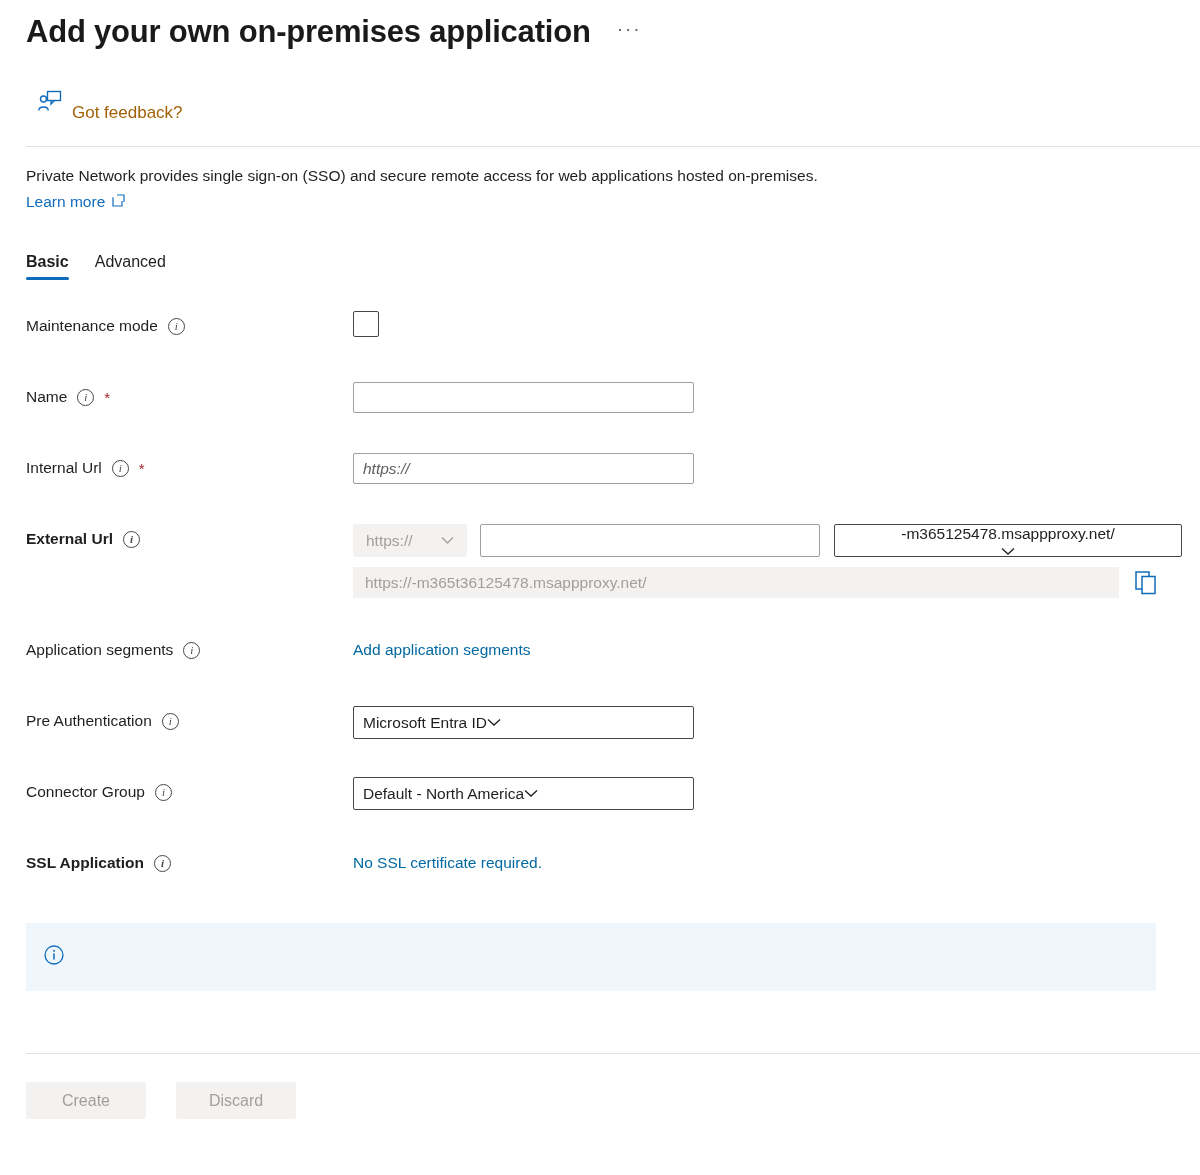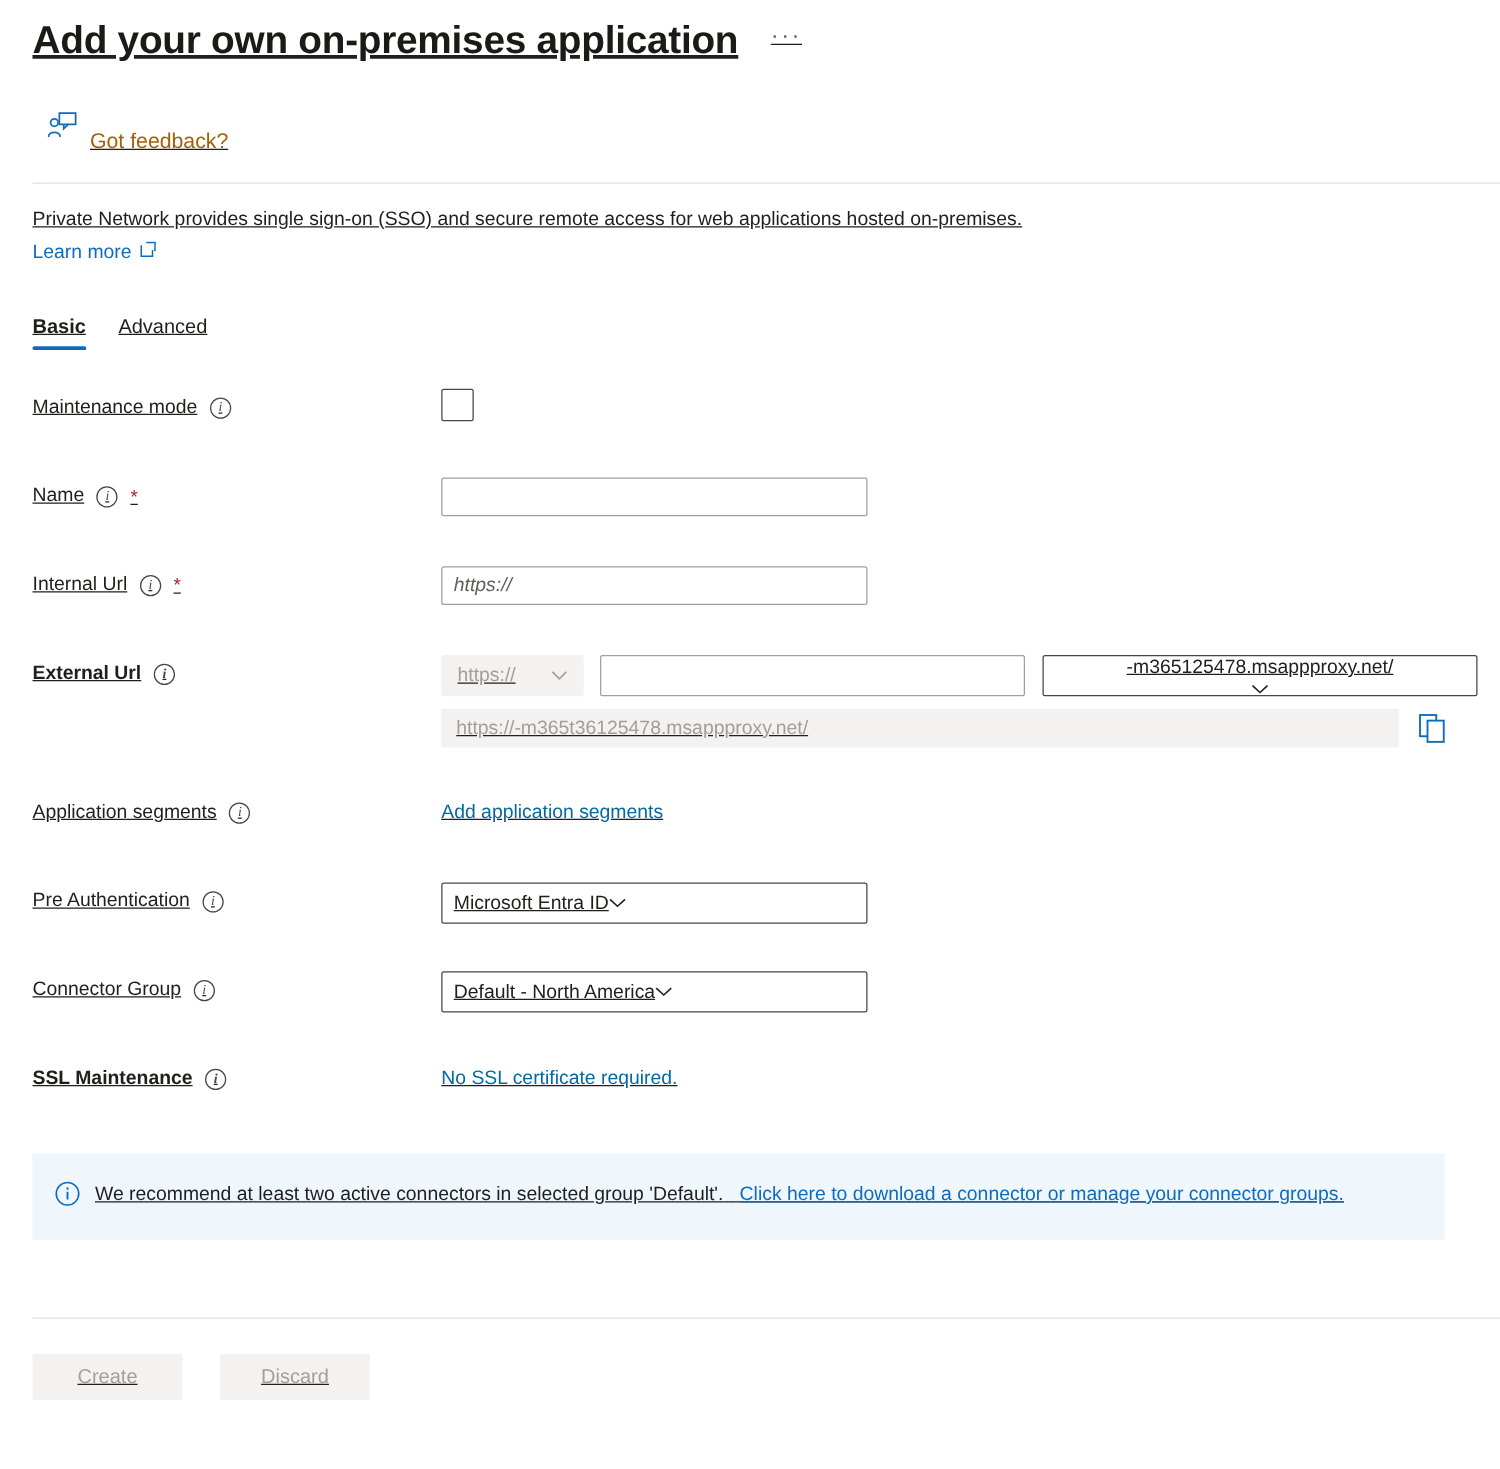--- a/index.html
+++ b/index.html
@@ -4,21 +4,21 @@
 <style>
   * { box-sizing: border-box; }
   html, body {
     margin: 0; padding: 0;
     width: 1200px; height: 1175px;
     background: #ffffff;
     font-family: "Liberation Sans", sans-serif;
     color: #201f1e;
     overflow: hidden;
   }
-  .page { position: relative; width: 1200px; height: 1027px; text-decoration: underline; }
+  .page { position: relative; width: 1200px; height: 1027px; }
 
   
   .title-row {
     display: flex; align-items: center; gap: 22px;
     padding: 12px 0 0 26px;
   }
   .page-title {
     font-size: 31px; font-weight: bold; letter-spacing: -0.2px;
     color: #1b1a19; line-height: 40px; margin: 0;
   }
@@ -302,43 +302,38 @@
             <svg width="14" height="9" viewBox="0 0 14 9">
                 <path d="M1 1.5 L7 7 L13 1.5" stroke="#201f1e" stroke-width="1.3" fill="none"></path>
               </svg>
           </span>
         </div>
       </div>
     </div>
 
     <div class="row">
       <div class="label-cell bold">
-        <span>SSL Maintenance</span>
+        <span>SSL Application</span>
         <span class="info-icon">i</span>
       </div>
       <div class="ctrl-cell">
         <div class="plain-text">No SSL certificate required.</div>
       </div>
     </div>
 
   </div>
 
   <div class="banner">
     <span class="banner-icon">
       <svg width="20" height="20" viewBox="0 0 20 20" fill="none">
         <circle cx="10" cy="10" r="9" stroke="#0f6cbd" stroke-width="1.3"></circle>
         <rect x="9.25" y="8.4" width="1.5" height="6.2" fill="#0f6cbd"></rect>
         <rect x="9.25" y="4.9" width="1.5" height="1.9" fill="#0f6cbd"></rect>
       </svg>
     </span>
-    <div class="banner-text">
-      <span>We recommend at least two active connectors in selected group 'Default'.</span>
-      <span>&nbsp;</span>
-      <a class="banner-link">Click here to download a connector or manage your connector groups.</a>
-    </div>
   </div>
 
   <div class="bottom-divider"></div>
 
   <div class="actions">
     <button class="btn">Create</button>
     <button class="btn">Discard</button>
   </div>
 
 </div>

